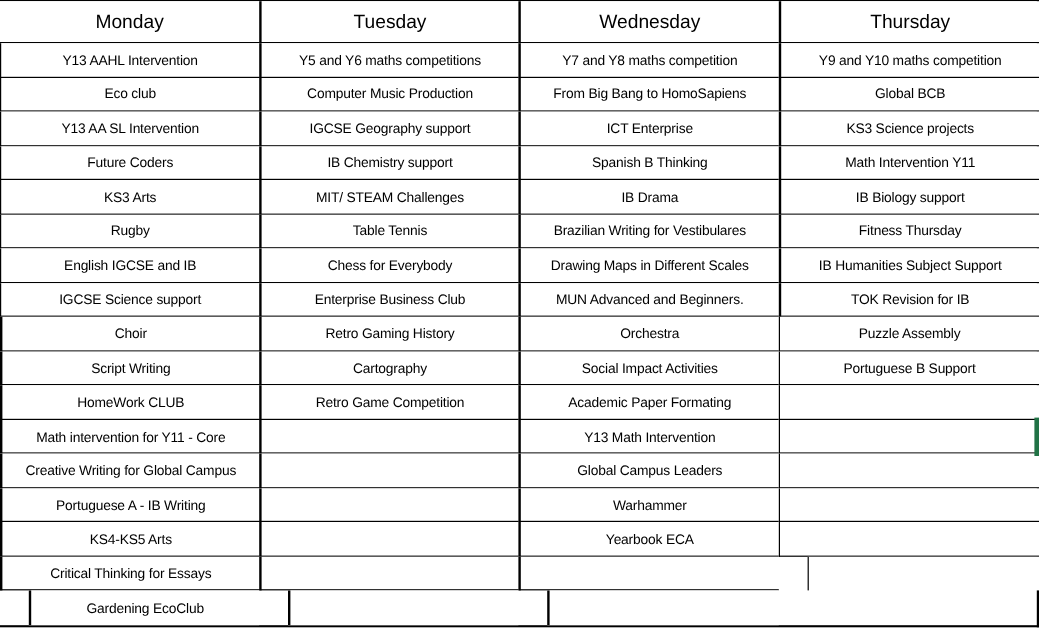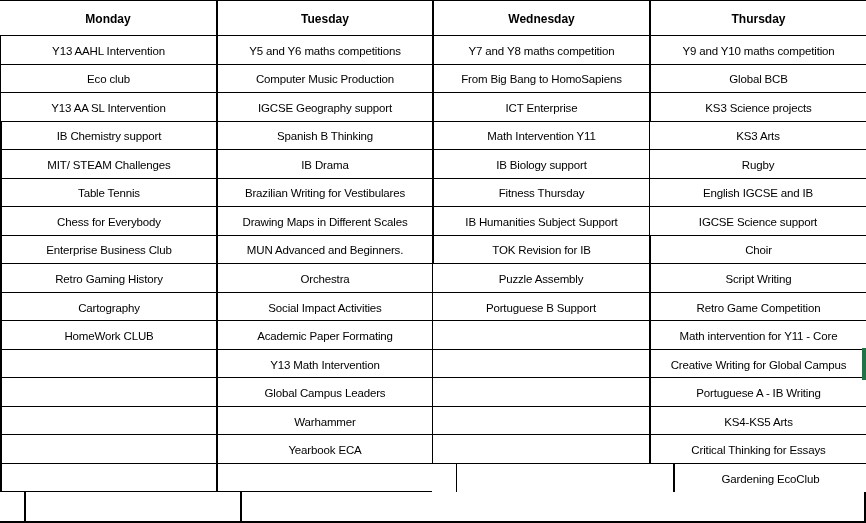--- a/index.html
+++ b/index.html
@@ -43,22 +43,22 @@
     font-size: 11.5px;
     letter-spacing: -0.15px;
     padding: 3px 4px 1px 4px;
     white-space: nowrap;
     overflow: hidden;
     background: #ffffff;
   }
   .cell.col0 { border-left: 1px solid #000; }
   .cell.col0.header { border-left: none; }
   .cell.header {
-    font-weight: 700;
-    font-size: 12px;
+    font-weight: 400;
+    font-size: 16px;
     letter-spacing: 0;
   }
   .cell.lastrow { border-bottom: none; margin-left: 24px; }
   .selection-bar {
     position: absolute;
     right: 0px;
     width: 4px;
     z-index: 3;
   }
 </style>
@@ -76,20 +76,21 @@
       <div class="cell col2">Y7 and Y8 maths competition</div>
       <div class="cell col3">Y9 and Y10 maths competition</div>
       <div class="cell col0">Eco club</div>
       <div class="cell col1">Computer Music Production</div>
       <div class="cell col2">From Big Bang to HomoSapiens</div>
       <div class="cell col3">Global BCB</div>
       <div class="cell col0">Y13 AA SL Intervention</div>
       <div class="cell col1">IGCSE Geography support</div>
       <div class="cell col2">ICT Enterprise</div>
       <div class="cell col3">KS3 Science projects</div>
+      <div class="cell col0">Future Coders</div>
       <div class="cell col1">IB Chemistry support</div>
       <div class="cell col2">Spanish B Thinking</div>
       <div class="cell col3">Math Intervention Y11</div>
       <div class="cell col0">KS3 Arts</div>
       <div class="cell col1">MIT/ STEAM Challenges</div>
       <div class="cell col2">IB Drama</div>
       <div class="cell col3">IB Biology support</div>
       <div class="cell col0">Rugby</div>
       <div class="cell col1">Table Tennis</div>
       <div class="cell col2">Brazilian Writing for Vestibulares</div>
@@ -103,22 +104,22 @@
       <div class="cell col2">MUN Advanced and Beginners.</div>
       <div class="cell col3">TOK Revision for IB</div>
       <div class="cell col1">Choir</div>
       <div class="cell col2">Retro Gaming History</div>
       <div class="cell col3">Orchestra</div>
       <div class="cell col0">Puzzle Assembly</div>
       <div class="cell col1">Script Writing</div>
       <div class="cell col2">Cartography</div>
       <div class="cell col3">Social Impact Activities</div>
       <div class="cell col0">Portuguese B Support</div>
+      <div class="cell col2">HomeWork CLUB</div>
       <div class="cell col1">Retro Game Competition</div>
-      <div class="cell col2">HomeWork CLUB</div>
       <div class="cell col3">Academic Paper Formating</div>
       <div class="cell col0"></div>
       <div class="cell col1">Math intervention for Y11 - Core</div>
       <div class="cell col2"></div>
       <div class="cell col3">Y13 Math Intervention</div>
       <div class="cell col0"></div>
       <div class="cell col1">Creative Writing for Global Campus</div>
       <div class="cell col2"></div>
       <div class="cell col3">Global Campus Leaders</div>
       <div class="cell col0"></div>

